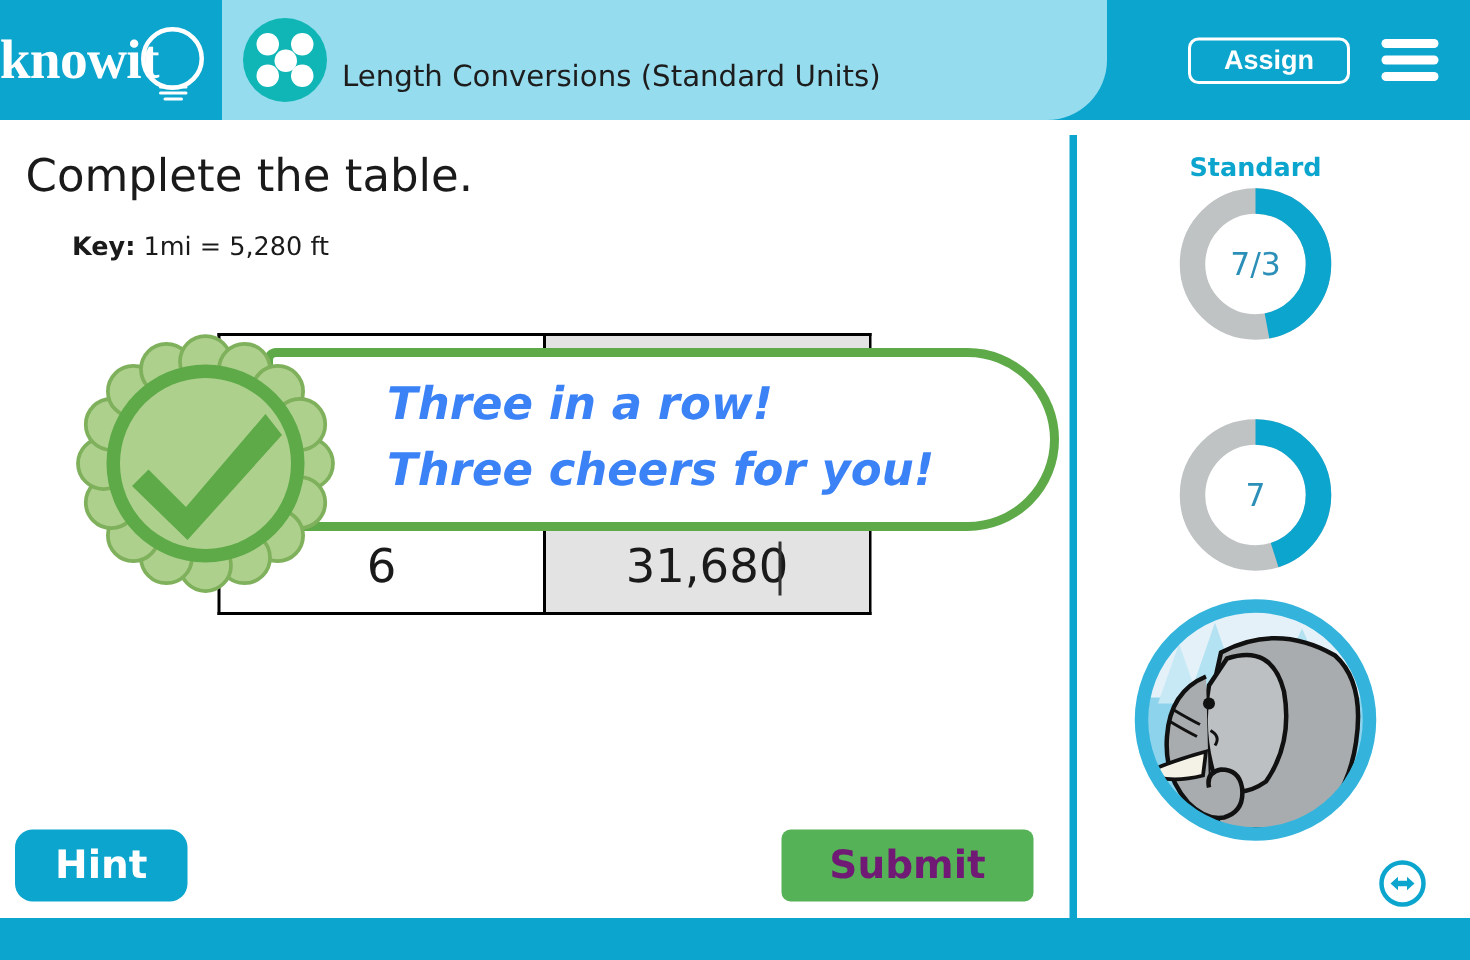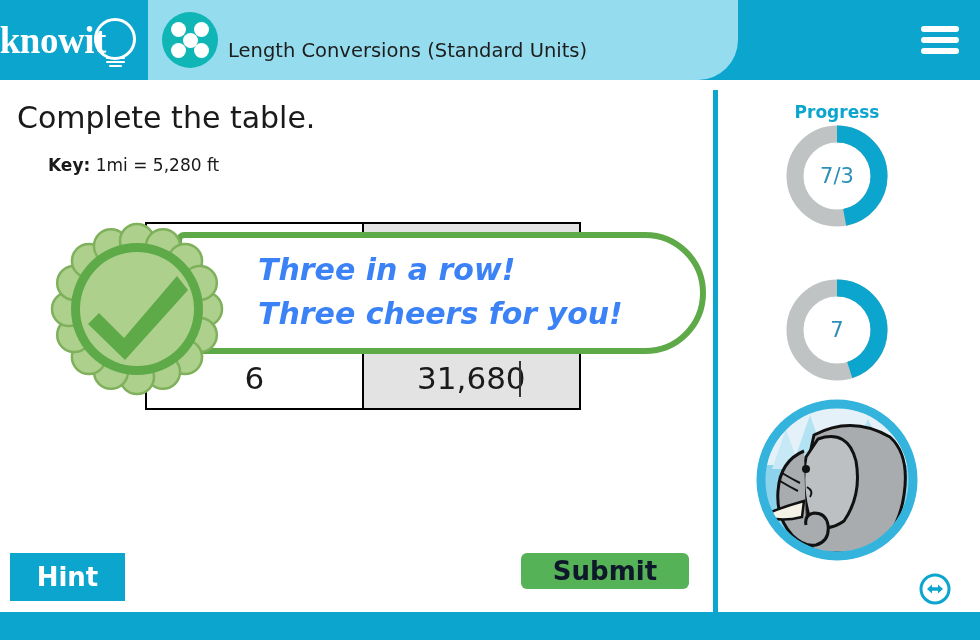--- a/index.html
+++ b/index.html
@@ -136,28 +136,28 @@
   .donut-value {
     position: absolute; width: 104px; height: 104px; display: flex;
     align-items: center; justify-content: center;
     font-size: 21px; color: #2C8FB8; font-family: "DejaVu Sans", sans-serif;
   }
   #avatar { position: absolute; left: 752px; top: 315px; width: 170px; height: 170px; }
 
   
   #hint-button {
     position: absolute; left: 10px; top: 473px; width: 115px; height: 48px;
-    background: #0CA5CE; border-radius: 0; color: #ffffff;
+    background: #0CA5CE; border-radius: 12px; color: #ffffff;
     font-size: 26px; font-weight: bold; cursor: pointer;
     display: flex; align-items: center; justify-content: center;
     font-family: "DejaVu Sans", sans-serif;
   }
   #submit-button {
-    position: absolute; left: 521px; top: 473px; width: 168px; height: 36px;
-    background: #56B257; border-radius: 6px; color: #0f172a;
+    position: absolute; left: 521px; top: 473px; width: 168px; height: 48px;
+    background: #56B257; border-radius: 6px; color: #701a75;
     font-size: 26px; font-weight: bold; cursor: pointer;
     display: flex; align-items: center; justify-content: center;
     font-family: "DejaVu Sans", sans-serif;
   }
   #nav-button { position: absolute; left: 918px; top: 492px; width: 34px; height: 34px; cursor: pointer; }
 </style>
 </head>
 <body>
 
 <div id="app">
@@ -179,20 +179,21 @@
     <div id="subject-icon">
       <span class="d1"></span>
         <span class="d2"></span>
         <span class="d3"></span>
       <span class="d4"></span>
         <span class="d5"></span>
     </div>
 
     <div id="lesson-title">Length Conversions (Standard Units)</div>
 
+    <div id="assign-button">Assign</div>
 
     <div id="menu-button">
       <i></i>
         <i></i>
         <i></i>
     </div>
   </div>
 
   <div id="canvas">
 
@@ -243,21 +244,21 @@
             <circle cx="115.02247340082612" cy="26.17619178923251" r="17" fill="#ADD18C" stroke="#7FB05C" stroke-width="2.5"></circle>
             <circle cx="137.08326112068522" cy="40.91673887931476" r="17" fill="#ADD18C" stroke="#7FB05C" stroke-width="2.5"></circle>
             <circle cx="151.82380821076748" cy="62.977526599173856" r="17" fill="#ADD18C" stroke="#7FB05C" stroke-width="2.5"></circle>
           </g>
         <circle cx="89" cy="89" r="66" fill="#5EA948"></circle>
         <circle cx="89" cy="89" r="57" fill="#ADD18C"></circle>
         <path d="M51 93 L76 118 L129 56 L140 70 L77 140 L40 104 Z" fill="#5EA948"></path>
       </svg>
     </div>
 
-    <div class="donut-label" id="progress-label">Progress</div>
+    <div class="donut-label" id="progress-label">Standard</div>
     <svg class="donut" id="progress-donut" viewBox="0 0 104 104">
       <circle cx="52" cy="52" r="42" fill="none" stroke="#bfc3c4" stroke-width="17"></circle>
       <circle id="progress-arc" cx="52" cy="52" r="42" fill="none" stroke="#0CA5CE" stroke-width="17" transform="rotate(-90 52 52)" stroke-dasharray="124.03007796372503 263.89378290154264"></circle>
     </svg>
     <div class="donut-value" style="left:785px; top:44px;">7/3</div>
 
     <svg class="donut" id="score-donut" viewBox="0 0 104 104">
       <circle cx="52" cy="52" r="42" fill="none" stroke="#bfc3c4" stroke-width="17"></circle>
       <circle id="score-arc" cx="52" cy="52" r="42" fill="none" stroke="#0CA5CE" stroke-width="17" transform="rotate(-90 52 52)" stroke-dasharray="118.7522023056942 263.89378290154264"></circle>
     </svg>

